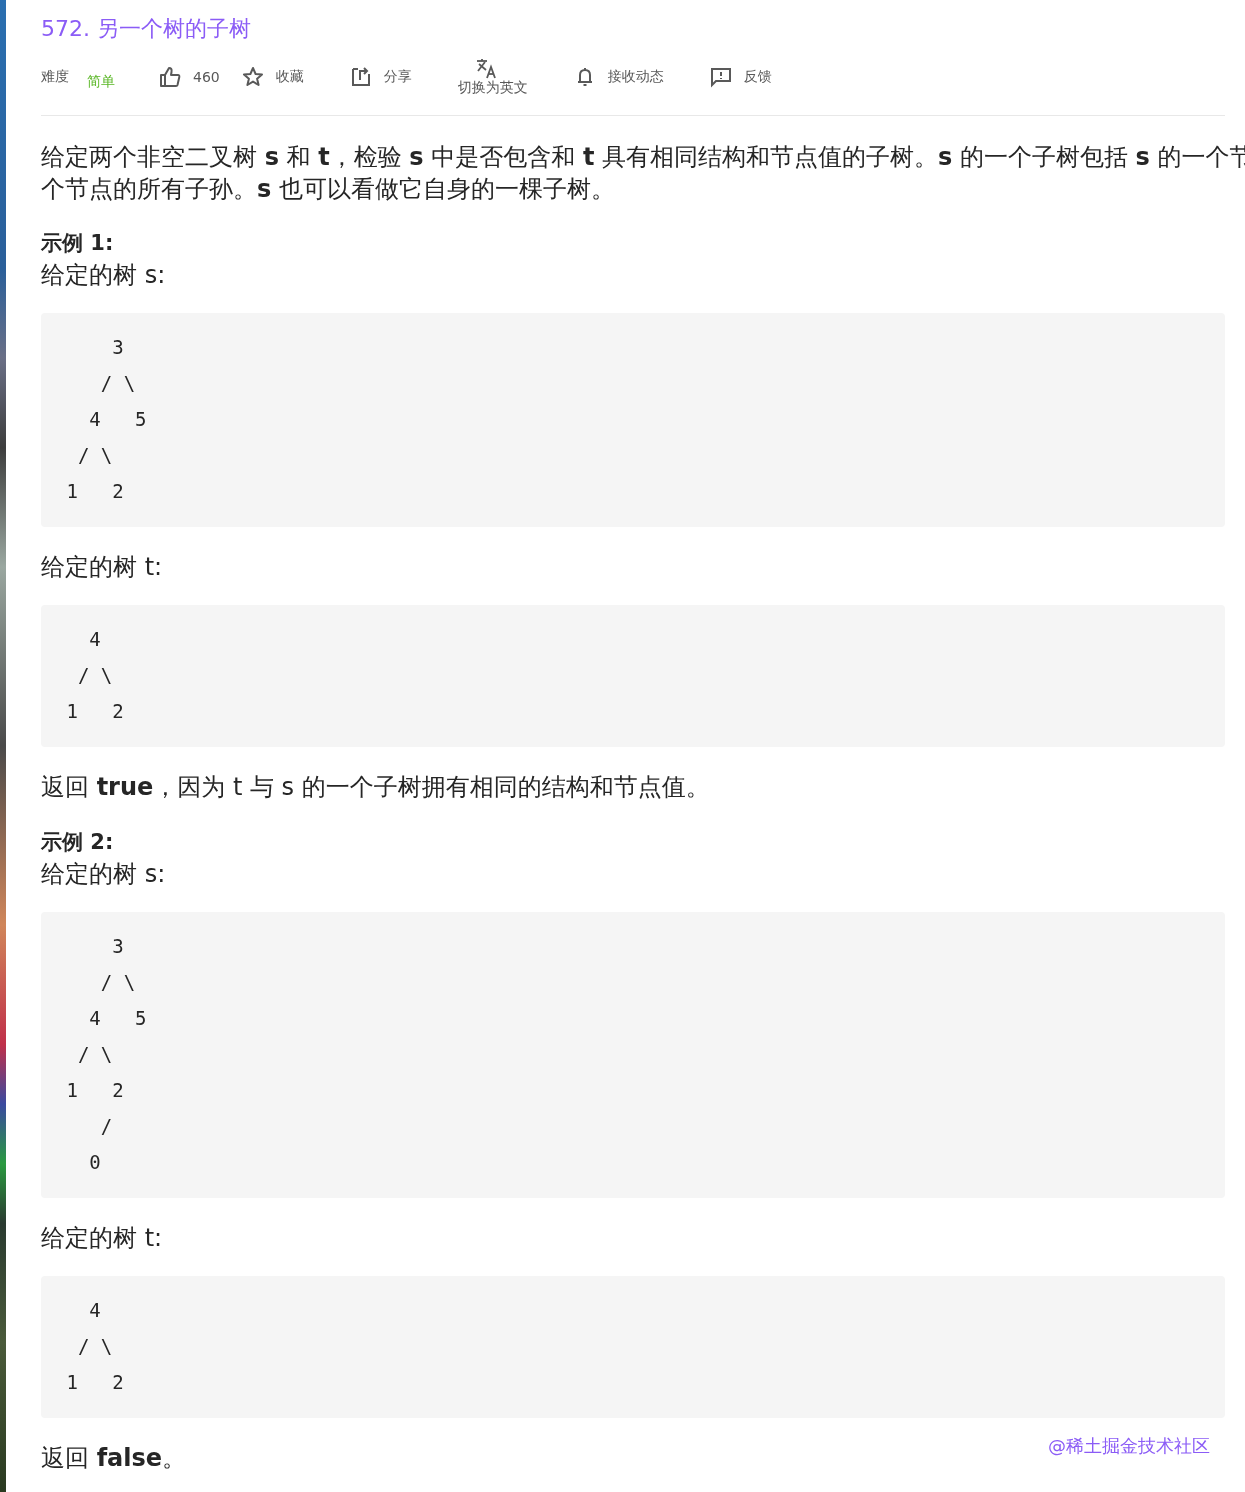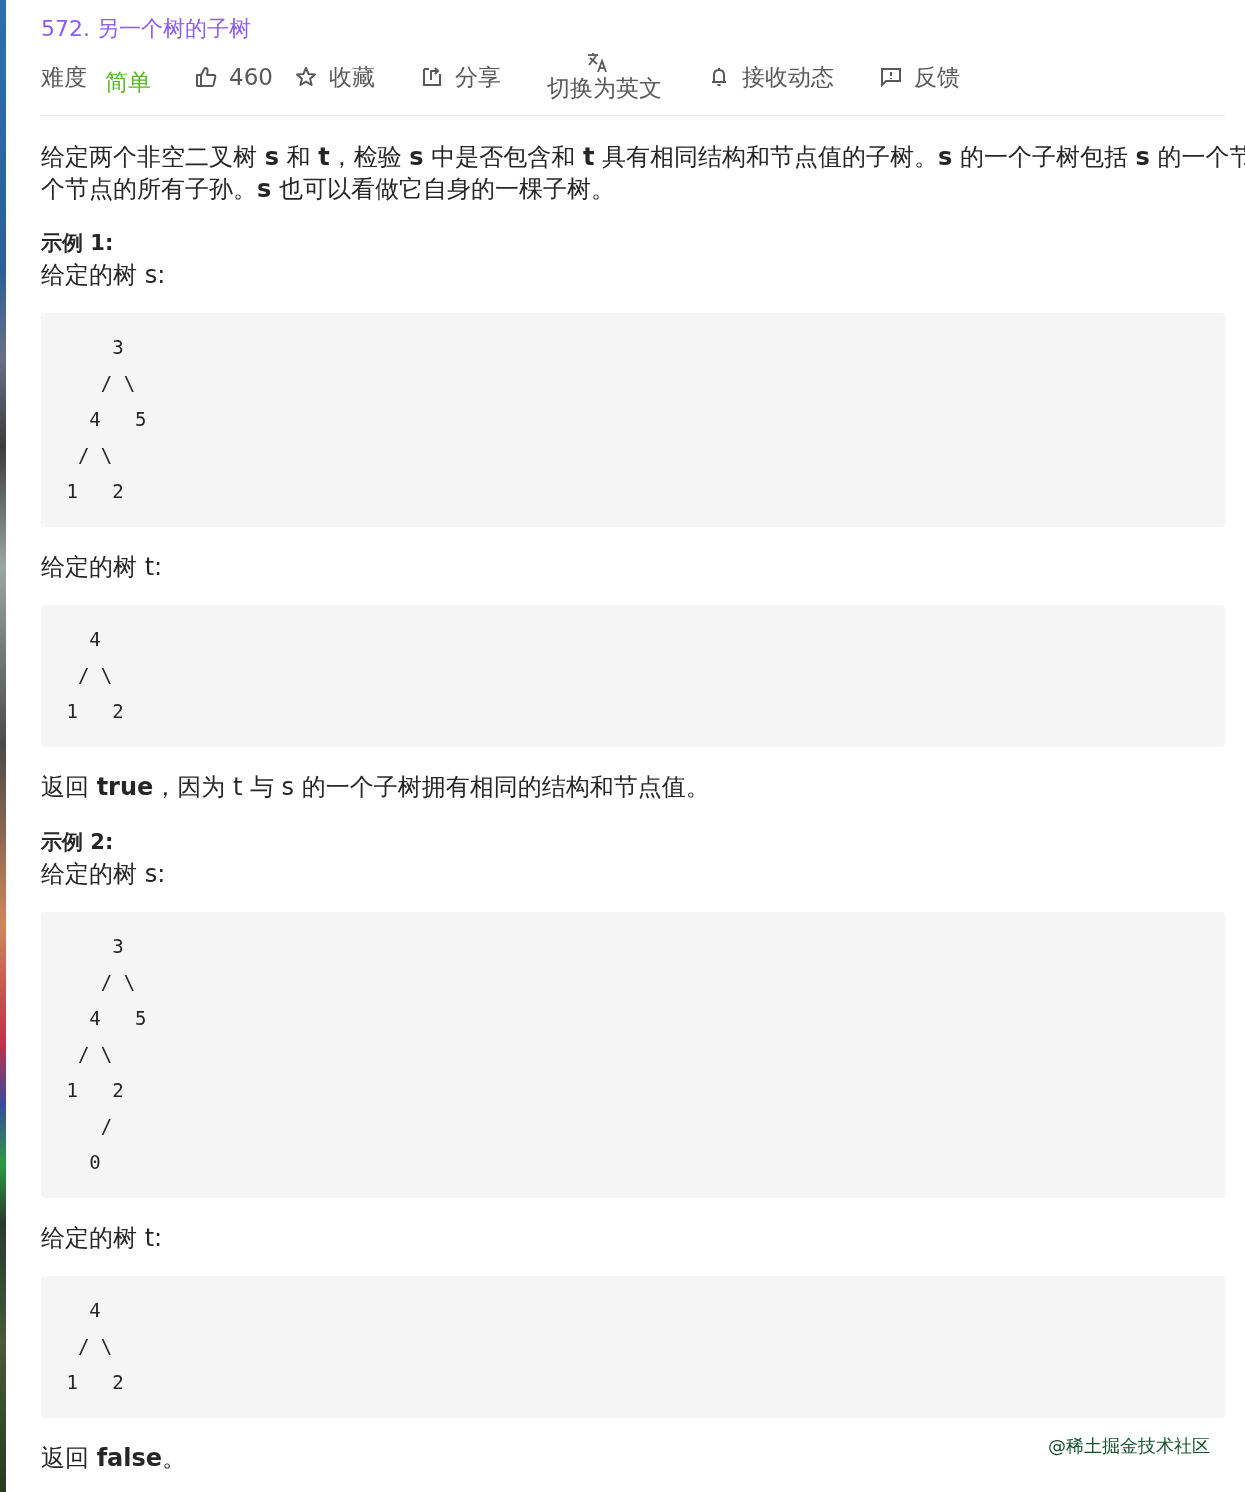--- a/index.html
+++ b/index.html
@@ -37,21 +37,21 @@
       color: #8b5cf6;
       white-space: nowrap;
     }
     .meta-bar {
       position: absolute;
       top: 62px;
       left: 0;
       height: 30px;
       display: flex;
       align-items: center;
-      font-size: 23px;
+      font-size: 14px;
       color: #595959;
       white-space: nowrap;
     }
     .meta-item {
       display: flex;
       align-items: center;
       cursor: pointer;
     }
     .meta-item .icon {
       display: inline-flex;
@@ -109,21 +109,21 @@
       font-family: "DejaVu Sans Mono", "Liberation Mono", monospace;
       font-size: 19px;
       line-height: 36px;
       color: #262626;
     }
     .watermark {
       position: absolute;
       left: 1048px;
       top: 1434px;
       font-size: 18px;
-      color: #14532d;
+      color: #8b5cf6;
       white-space: nowrap;
     }
     svg { display: block; }
   </style>
 </head>
 <body>
 
 <div class="desktop-strip"></div>
 
 <div class="page">

